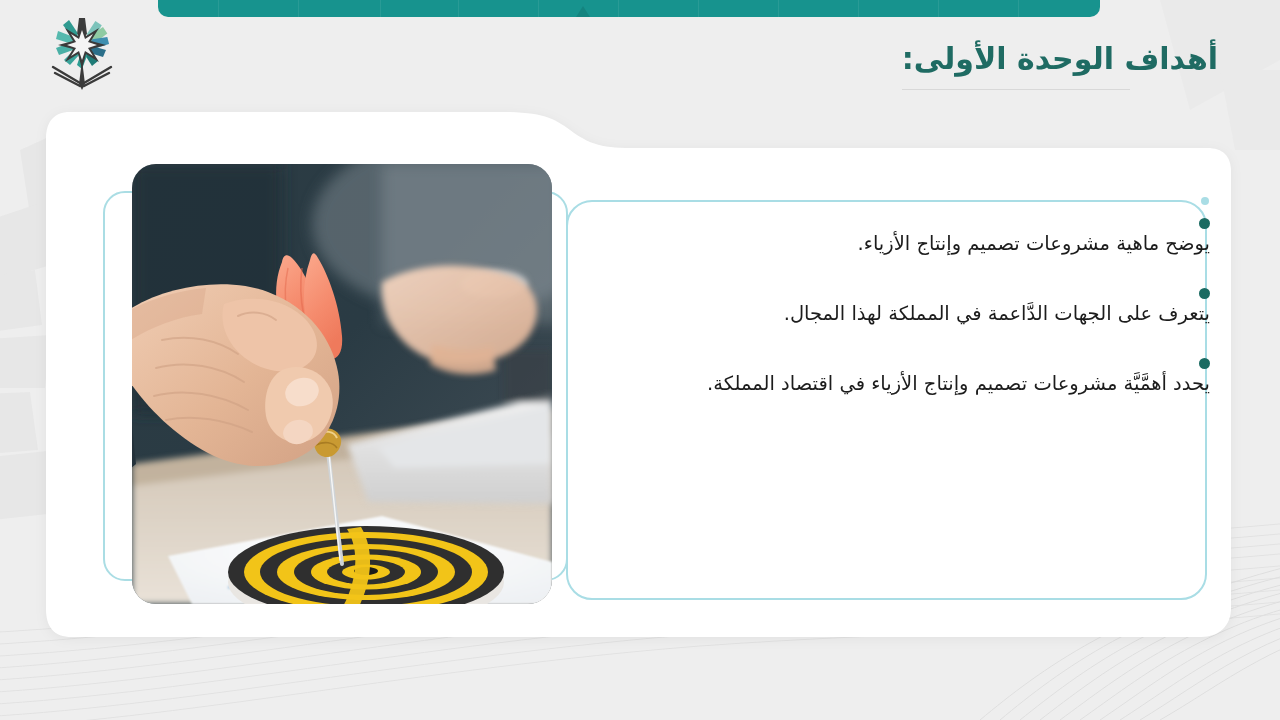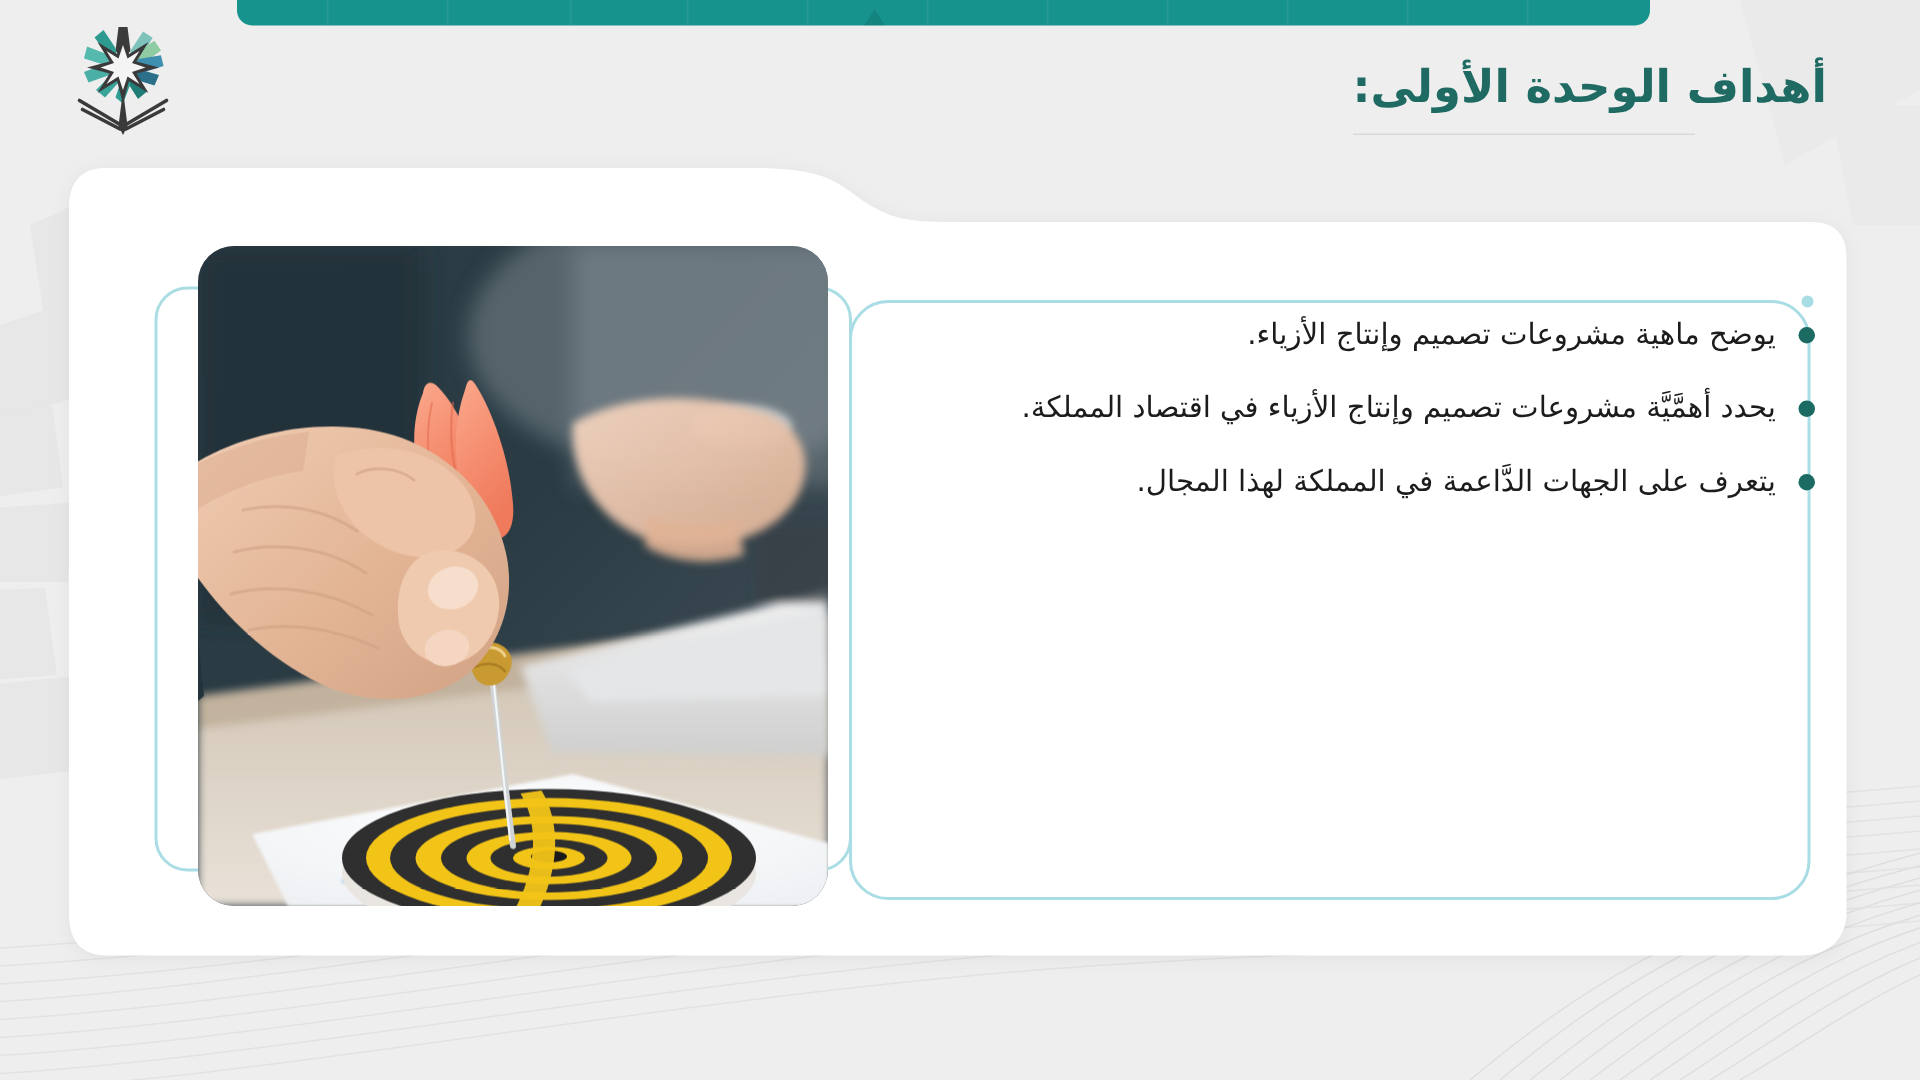--- a/index.html
+++ b/index.html
@@ -166,21 +166,21 @@
   }
   .bullets-wrap {
     position: absolute;
     right: 70px;
     top: 208px;
     width: 545px;
     text-align: right;
   }
   .bullet-row {
     display: flex;
-    flex-direction: row;
+    flex-direction: column;
     align-items: flex-start;
     justify-content: flex-start;
     margin-bottom: 19px;
   }
   .bullet-dot {
     flex: 0 0 auto;
     width: 11px;
     height: 11px;
     border-radius: 50%;
     background: #1b6b62;
@@ -469,23 +469,23 @@
   <div class="bullets-wrap">
 
     <div class="bullet-row">
       <span class="bullet-dot"></span>
       <span class="bullet-text">يوضح ماهية مشروعات تصميم وإنتاج الأزياء.</span>
     </div>
 
 
     <div class="bullet-row">
       <span class="bullet-dot"></span>
+      <span class="bullet-text">يتعرف على الجهات الدَّاعمة في المملكة لهذا المجال.</span>
+    </div>
+
+    <div class="bullet-row">
+      <span class="bullet-dot"></span>
       <span class="bullet-text">يحدد أهمَّيَّة مشروعات تصميم وإنتاج الأزياء في اقتصاد المملكة.</span>
     </div>
 
-    <div class="bullet-row">
-      <span class="bullet-dot"></span>
-      <span class="bullet-text">يتعرف على الجهات الدَّاعمة في المملكة لهذا المجال.</span>
-    </div>
-
   </div>
 
 </div>
 
 </body></html>

